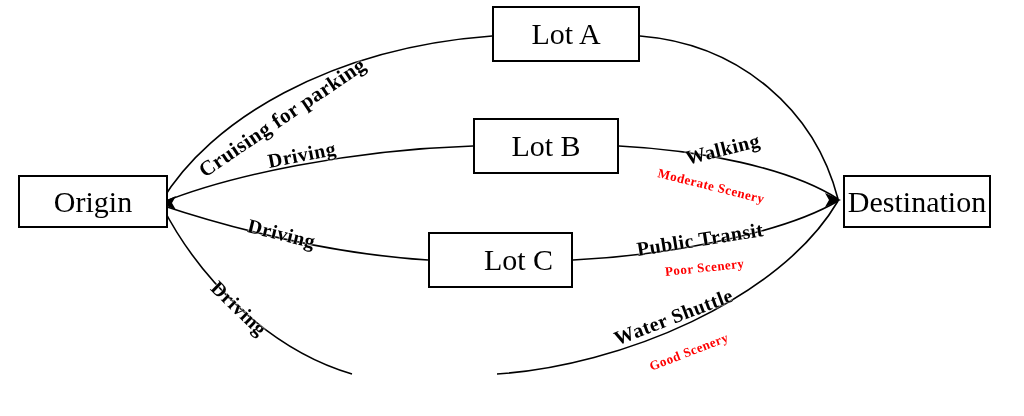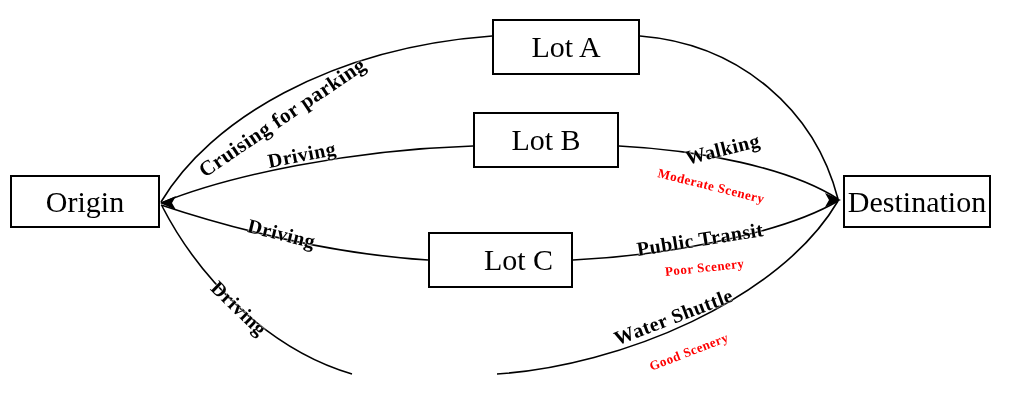--- a/index.html
+++ b/index.html
@@ -83,33 +83,33 @@
 
     <path d="M 161 205 C 230 228, 330 254, 428 260" fill="none" stroke="#000000" stroke-width="1.6"></path>
 
     <path d="M 573 260 C 660 256, 780 235, 838 201" fill="none" stroke="#000000" stroke-width="1.6"></path>
 
     <path d="M 162 206 C 200 280, 270 350, 352 374" fill="none" stroke="#000000" stroke-width="1.6"></path>
 
     <path d="M 497 374 C 620 366, 780 300, 838 201" fill="none" stroke="#000000" stroke-width="1.6"></path>
   </svg>
 
-  <div class="node" style="left:10px; top:175px; width:150px; height:53px; font-size:30px;">
+  <div class="node" style="left:18px; top:175px; width:150px; height:53px; font-size:30px;">
     <span class="node-label">Origin</span>
   </div>
 
   <div class="node" style="left:843px; top:175px; width:148px; height:53px; font-size:30px;">
     <span class="node-label">Destination</span>
   </div>
 
-  <div class="node" style="left:492px; top:19px; width:148px; height:56px; font-size:30px;">
+  <div class="node" style="left:492px; top:6px; width:148px; height:56px; font-size:30px;">
     <span class="node-label">Lot A</span>
   </div>
 
-  <div class="node" style="left:473px; top:112px; width:146px; height:56px; font-size:30px;">
+  <div class="node" style="left:473px; top:118px; width:146px; height:56px; font-size:30px;">
     <span class="node-label">Lot B</span>
   </div>
 
   <div class="node" style="left:428px; top:232px; width:145px; height:56px; font-size:30px;padding-left:36px;">
     <span class="node-label">Lot C</span>
   </div>
 
 
   <div class="edge-label" style="left:201px; top:160px; font-size:21px; transform: rotate(-34deg);">Cruising for parking</div>
 

